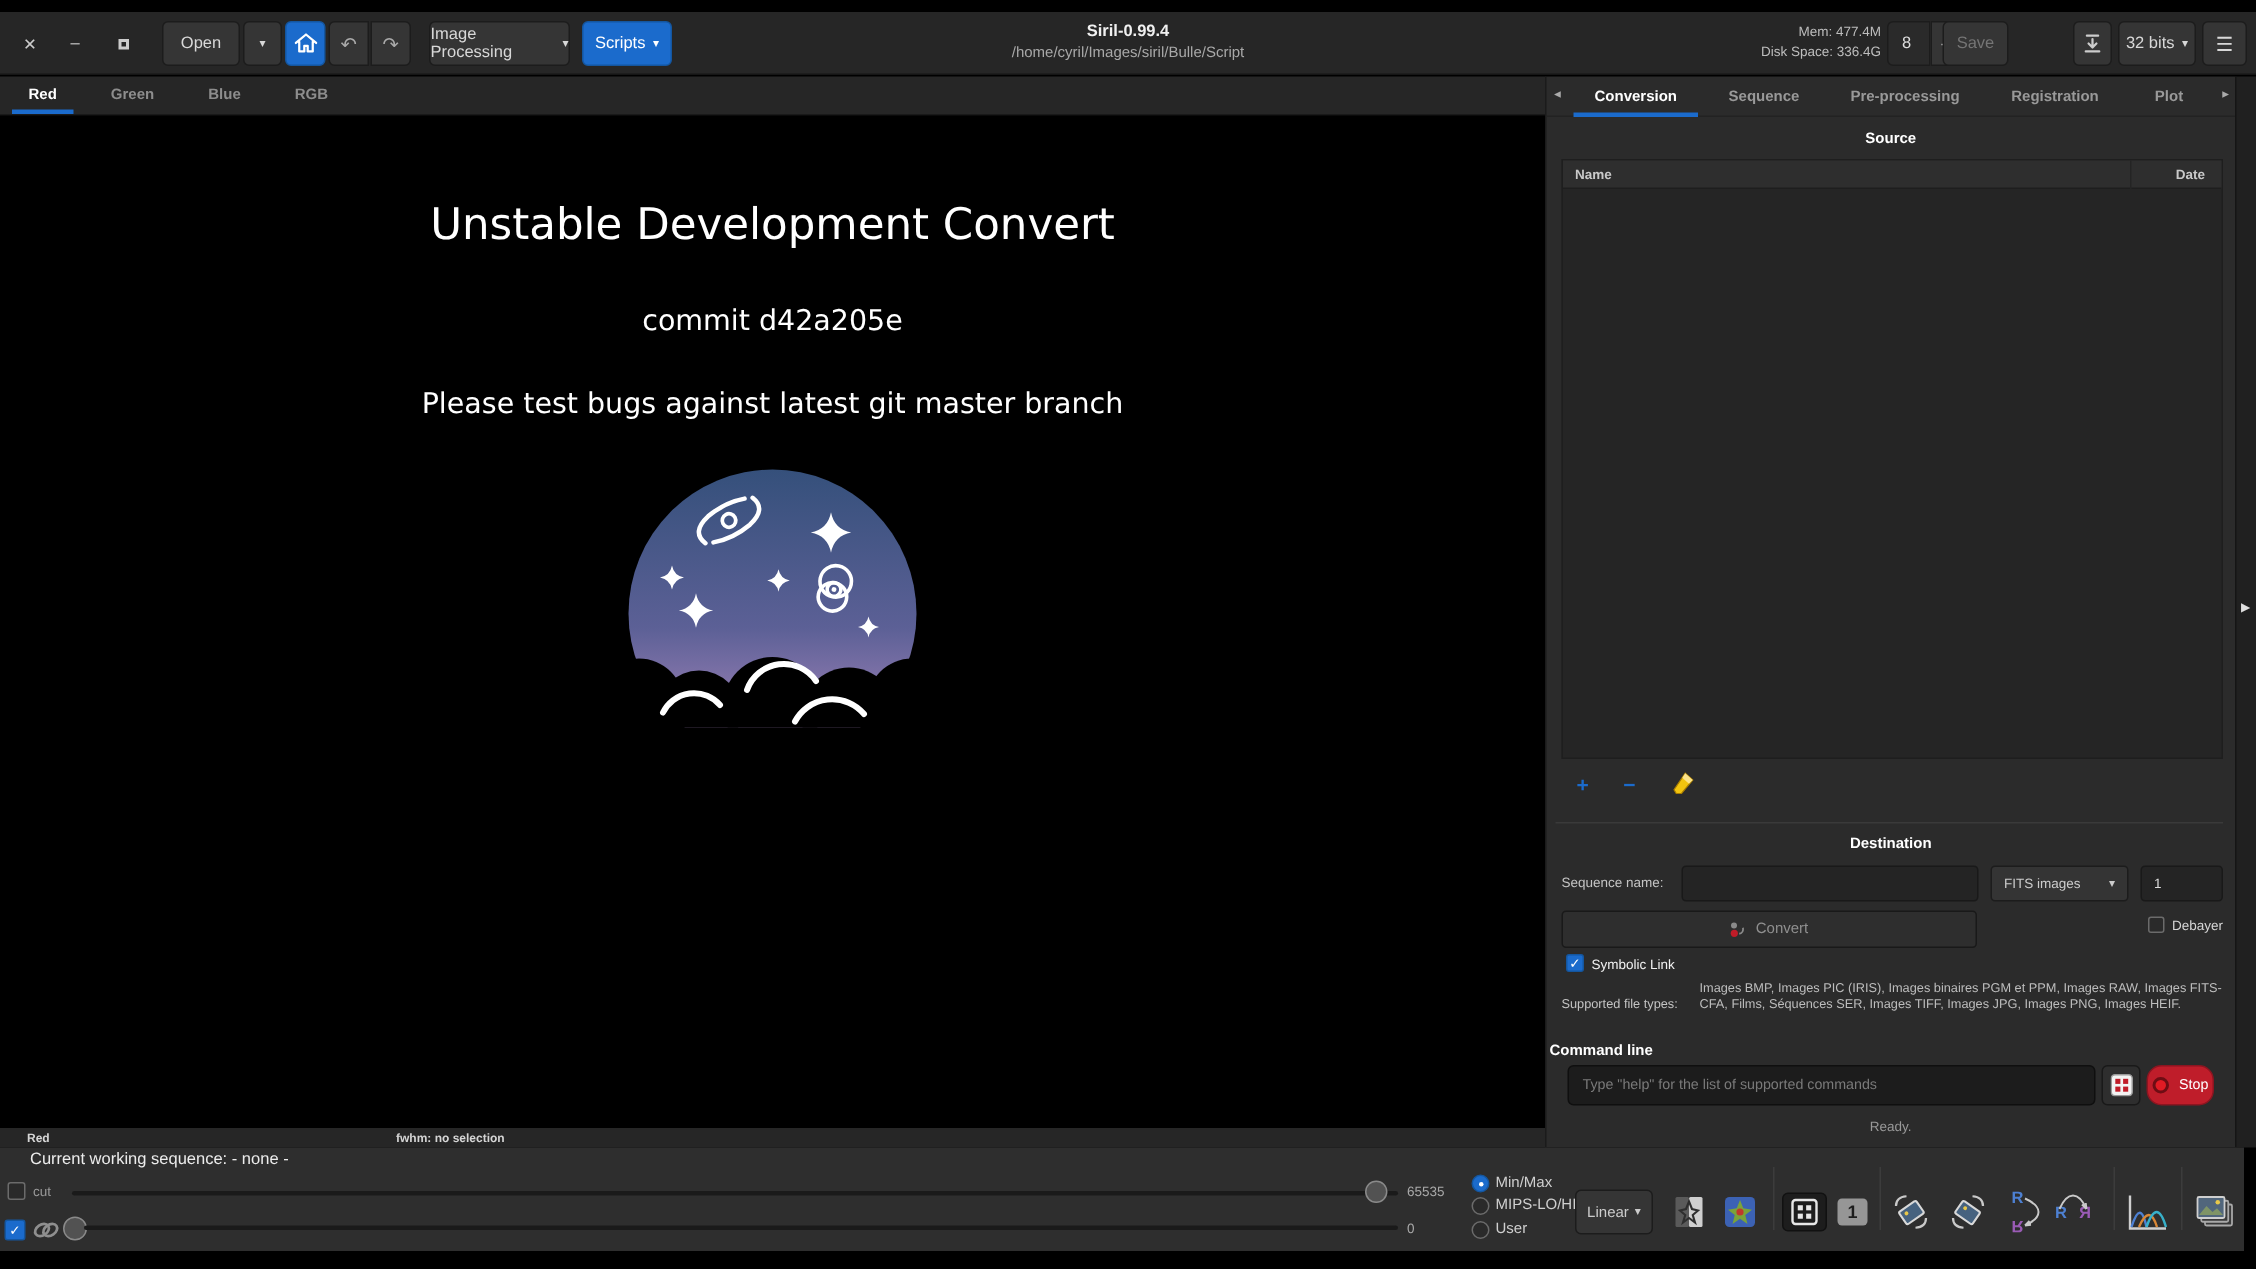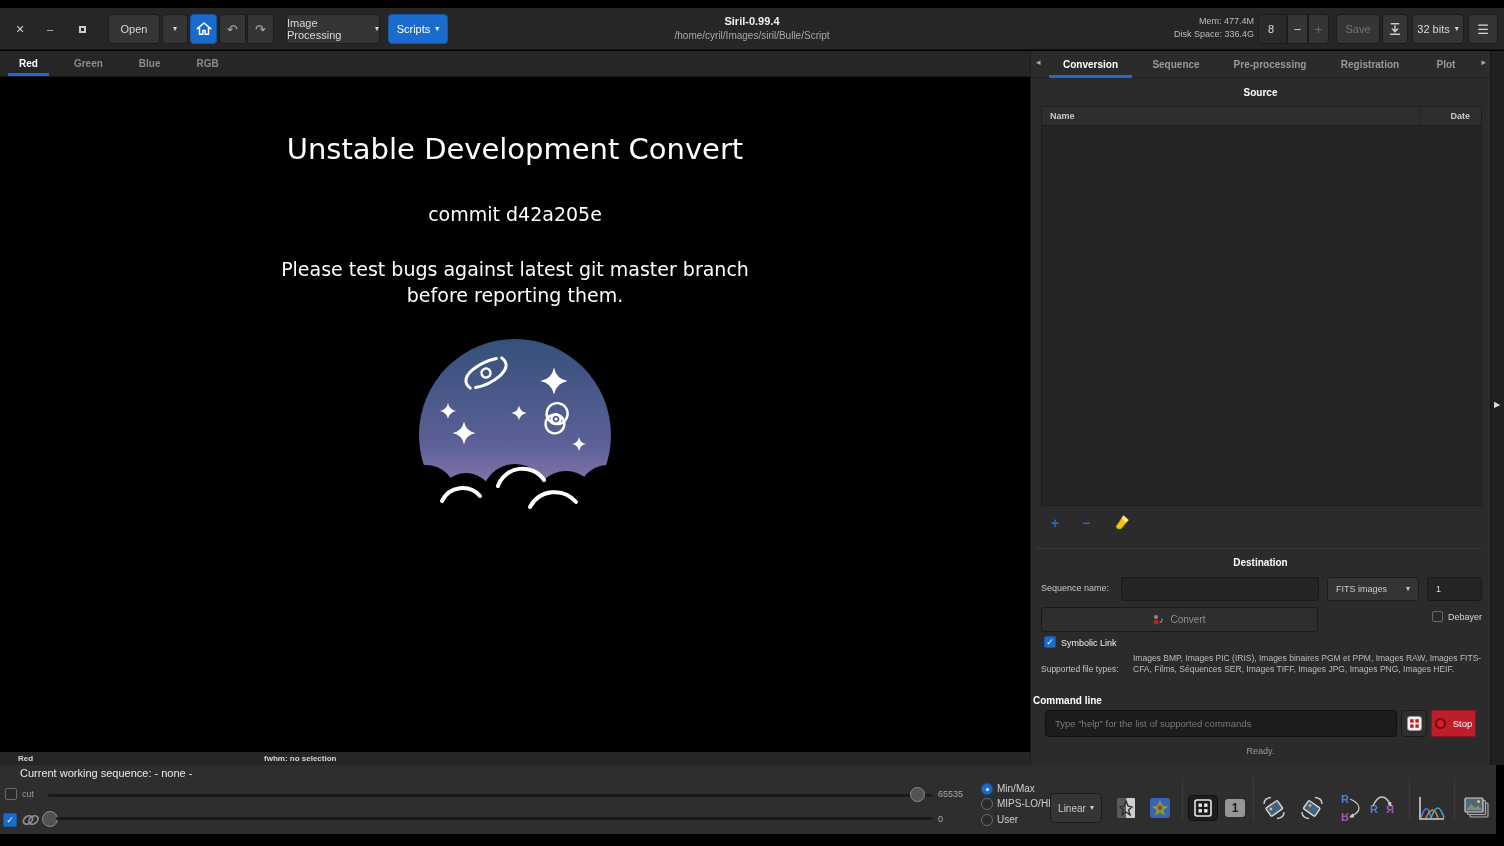--- a/index.html
+++ b/index.html
@@ -95,21 +95,21 @@
   .supported-text { position:absolute; left:102px; top:602px; width:350px; font-size:8.5px;
                     line-height:11px; color:#bdbdbd; }
   .cmd-title { position:absolute; left:2px; top:644px; font-size:10px; font-weight:bold; color:#fff; }
   .cmd-input { position:absolute; left:14px; top:659px; width:352px; height:27px; background:#1c1c1c;
                border:1px solid #0f0f0f; border-radius:4px; color:#ddd; font-size:9.5px; padding:0 9px;
                font-family:"Liberation Sans",sans-serif; }
   .cmd-input::placeholder { color:#7a7a7a; }
   .cmd-listbtn { position:absolute; left:370px; top:659px; width:26px; height:27px; background:#2e2e2e;
                  border:1px solid #191919; border-radius:4px; display:flex; align-items:center; justify-content:center; }
   .stopbtn { position:absolute; left:400px; top:659px; width:45px; height:27px;
-             background:var(--stop-red,#bf1d2a); border:1px solid #8c1520; border-radius:0;
+             background:var(--stop-red,#bf1d2a); border:1px solid #8c1520; border-radius:10px;
              display:flex; align-items:center; justify-content:center; gap:7px; color:#fff; font-size:9.5px; }
   .stop-circle { width:11px; height:11px; border-radius:50%; background:#e01b24; border:2px solid #6e0d14; }
   .ready { position:absolute; top:695px; width:100%; text-align:center; font-size:9px; color:#999; }
 
   
   .edge { position:absolute; left:1490px; top:51px; width:14px; height:714px; background:#202020;
           border-left:1px solid #151515; }
   .edge .expander { position:absolute; top:349px; left:3px; color:#e0e0e0; font-size:8px; }
 
   
@@ -191,21 +191,21 @@
     </div>
     <div class="spinfield" style="left:1258px;width:29px;">
         <span>8</span>
       </div>
     <div class="flatbtn" style="left:1287px;width:21px;">
         <span>−</span>
       </div>
     <div class="flatbtn" style="left:1308px;width:21px;border-radius:0 4px 4px 0;color:#6b6b6b;">
         <span>+</span>
       </div>
-    <div class="tbtn dim" style="left:1336px;width:44px;">
+    <div class="tbtn dim" style="left:1295px;width:44px;">
         <span>Save</span>
       </div>
     <div class="tbtn" style="left:1382px;width:26px;">
       <svg class="icon-13" viewBox="0 0 24 24">
           <path d="M7 5 H17 M12 8 V15 M8.5 12 L12 15.5 L15.5 12 M6 19 H18" fill="none" stroke="#ccc" stroke-width="2" stroke-linecap="round" stroke-linejoin="round"></path>
         </svg>
     </div>
     <div class="tbtn" style="left:1412px;width:52px;">
       <span>32 bits</span>
       <span class="caret">▾</span>
@@ -228,21 +228,20 @@
     <div class="ctab" style="margin-left:14px;">
         <span>RGB</span>
       </div>
   </div>
 
   <div class="canvas">
     <div class="warn-title">Unstable Development Convert</div>
     <div class="warn-commit">commit d42a205e</div>
     <div class="warn-para">
       <div>Please test bugs against latest git master branch</div>
-      <div>before reporting them.</div>
     </div>
     <svg class="logo" width="194" height="176" viewBox="0 0 194 176">
       <defs>
         <linearGradient id="dome" x1="0" y1="0" x2="0" y2="1">
           <stop offset="0" stop-color="#35507b"></stop>
           <stop offset="0.55" stop-color="#5c6096"></stop>
           <stop offset="1" stop-color="#b38dc2"></stop>
         </linearGradient>
       </defs>
       <circle cx="97" cy="100" r="96" fill="url(#dome)"></circle>

